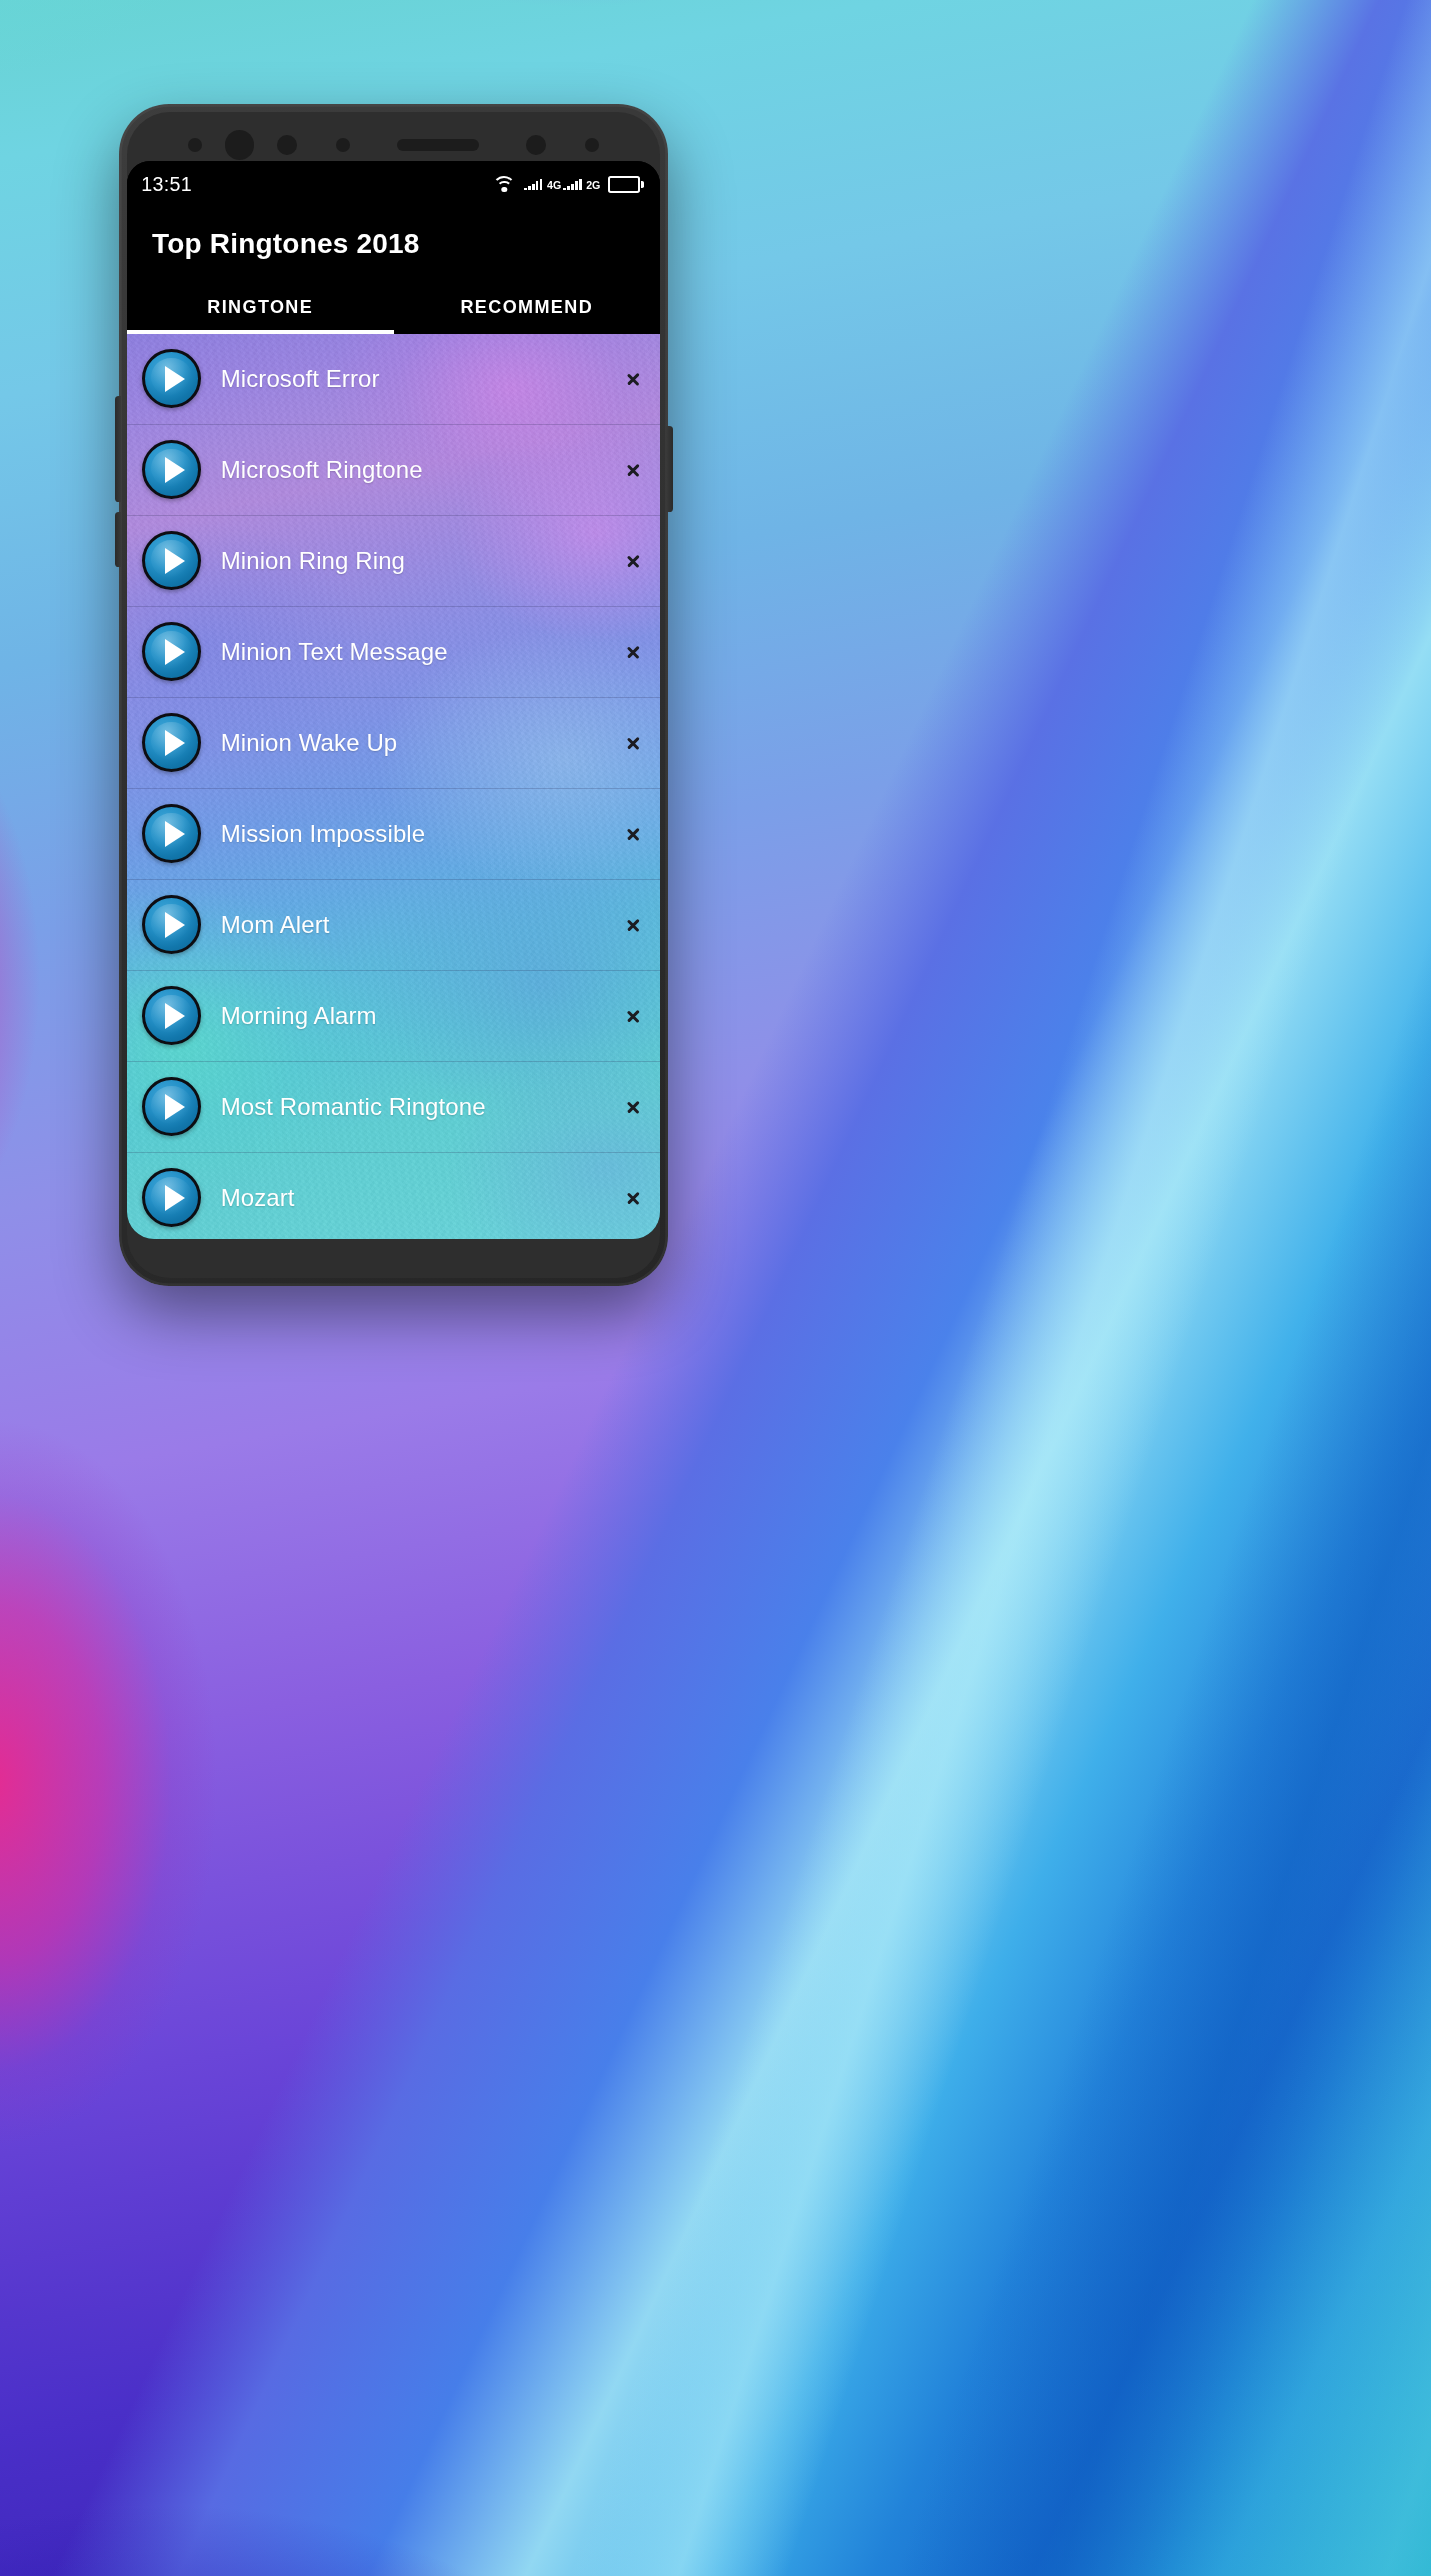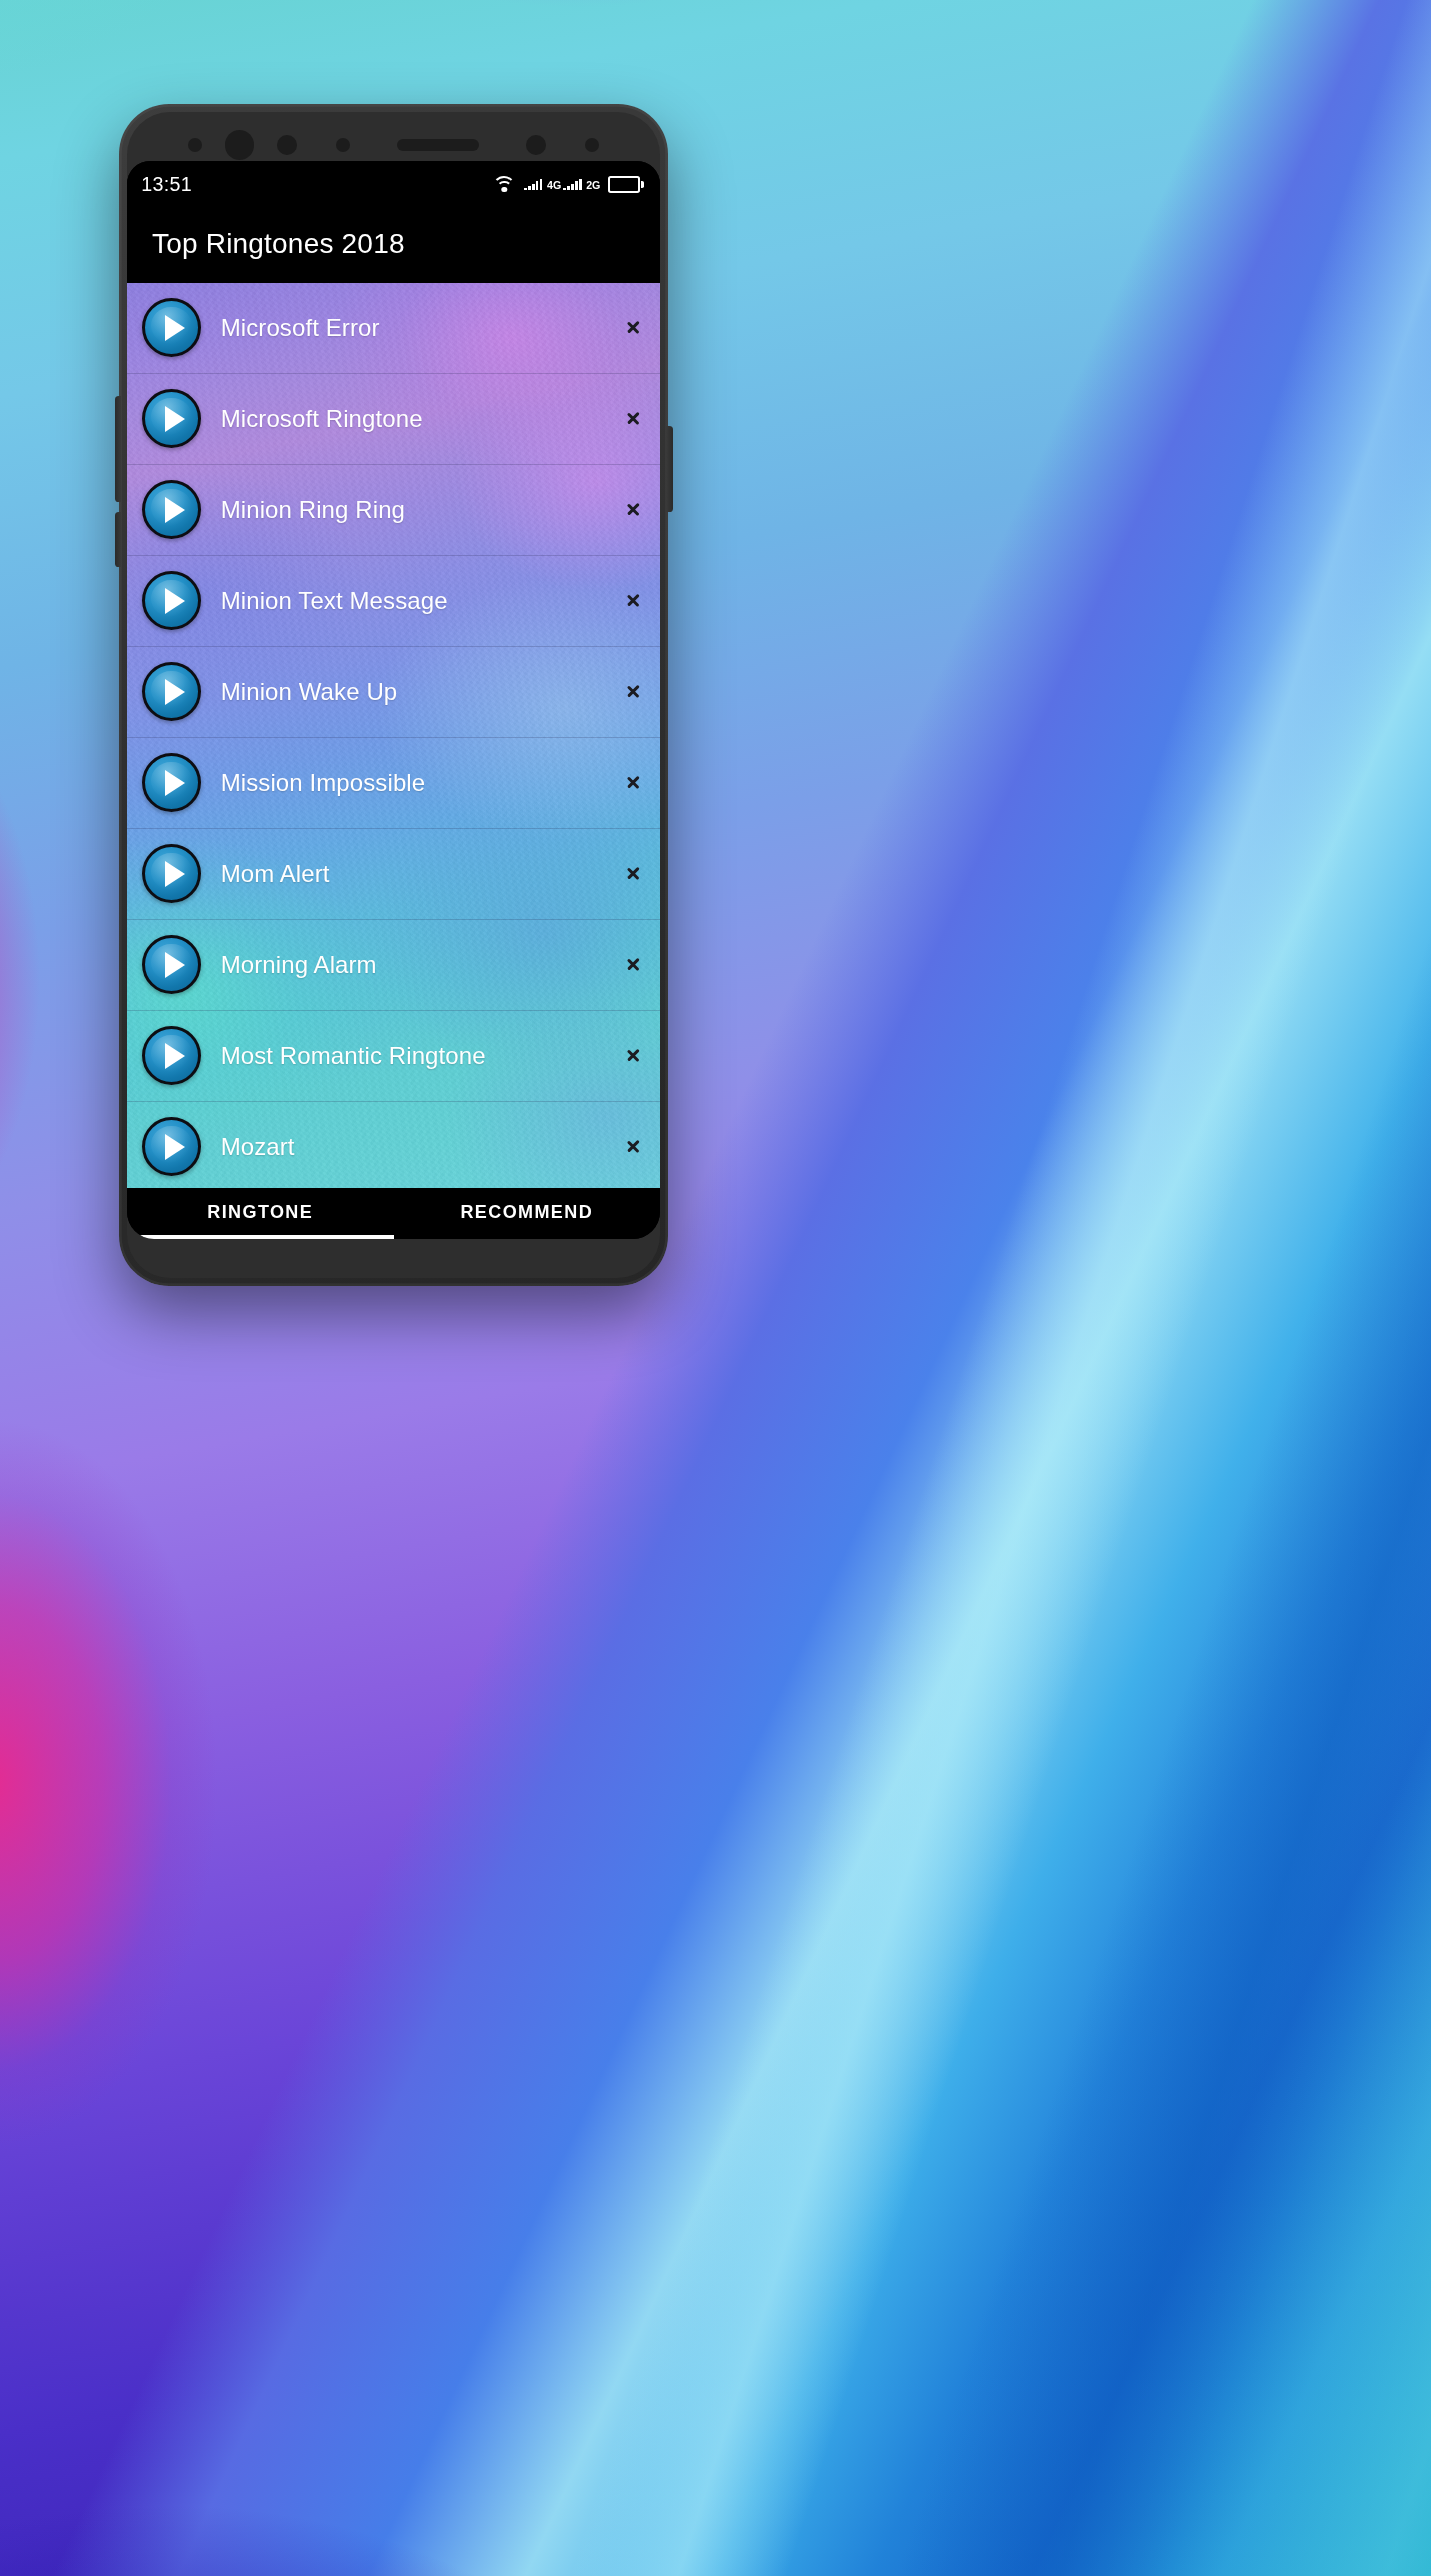--- a/index.html
+++ b/index.html
@@ -190,21 +190,21 @@
   .battery { display:flex; align-items:center; }
   .batt-body {
     width:32px; height:17px; border:2.2px solid #fff; border-radius:2.7px;
     padding:1.3px;
   }
   .batt-fill { width:100%; height:100%; background:#fff; border-radius:0.9px; }
   .batt-cap { width:2.7px; height:7.2px; background:#fff; border-radius:0 1.8px 1.8px 0; margin-left:0.9px; }
 
   
   #app-bar { background:#000; padding:19.7px 25px 23px; }
-  #app-title { color:#fff; font-size:28px; font-weight:400; letter-spacing:0.2px; }
+  #app-title { color:#fff; font-size:28px; font-weight:700; letter-spacing:0.2px; }
 
   
   #tab-bar { background:#000; display:flex; position:relative; }
   .tab {
     flex:1; text-align:center; padding:14.3px 0 16px;
     color:#fff; font-size:18px; font-weight:700; letter-spacing:1.4px;
   }
   #tab-indicator {
     position:absolute; bottom:0; left:0; width:50%; height:3.6px; background:#fff;
   }
@@ -388,20 +388,26 @@
             <span class="batt-body"><span class="batt-fill"></span></span>
             <span class="batt-cap"></span>
           </span>
         </div>
       </div>
 
       <div id="app-bar">
         <div id="app-title">Top Ringtones 2018</div>
       </div>
 
+      <div id="tab-bar">
+        <div class="tab">RINGTONE</div>
+        <div class="tab">RECOMMEND</div>
+        <div id="tab-indicator"></div>
+      </div>
+
       <div id="list-area">
         <div id="list-bg">
           <div class="lbg lbg-base"></div>
           <div class="lbg lbg-blot1"></div>
           <div class="lbg lbg-blot2"></div>
           <div class="lbg lbg-blot3"></div>
           <div class="lbg lbg-blot4"></div>
           <div class="lbg lbg-blot5"></div>
           <div class="lbg lbg-blot6"></div>
           <div class="lbg lbg-blot7"></div>
@@ -474,22 +480,16 @@
             <div class="list-row">
               <span class="play-btn">
                 <span class="play-tri"></span>
               </span>
               <span class="row-label">Mozart</span>
               <span class="chevron"></span>
             </div>
           </div>
       </div>
 
-      <div id="tab-bar">
-        <div class="tab">RINGTONE</div>
-        <div class="tab">RECOMMEND</div>
-        <div id="tab-indicator"></div>
-      </div>
-
     </div>
   </div>
 </div>
 
 
 </body></html>

